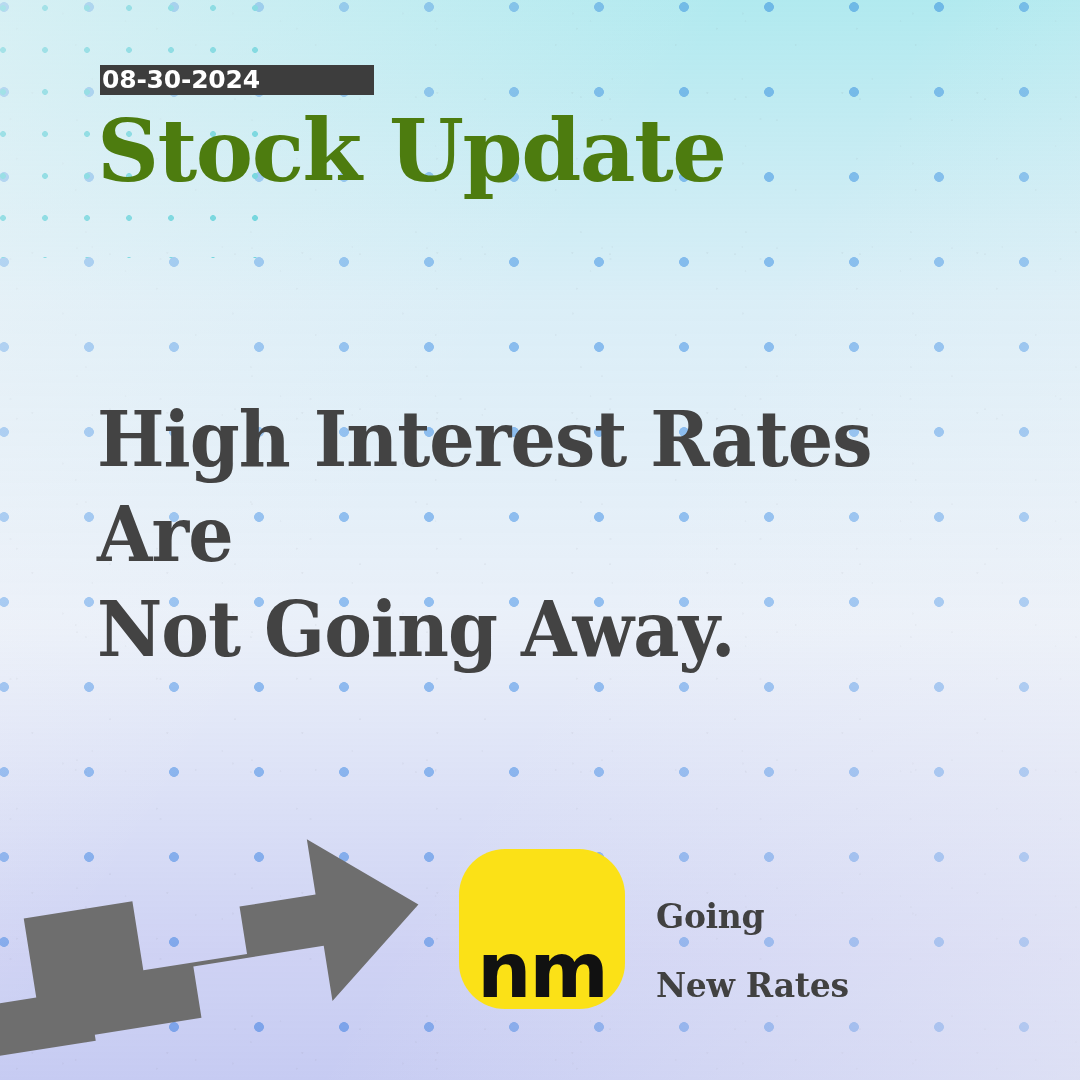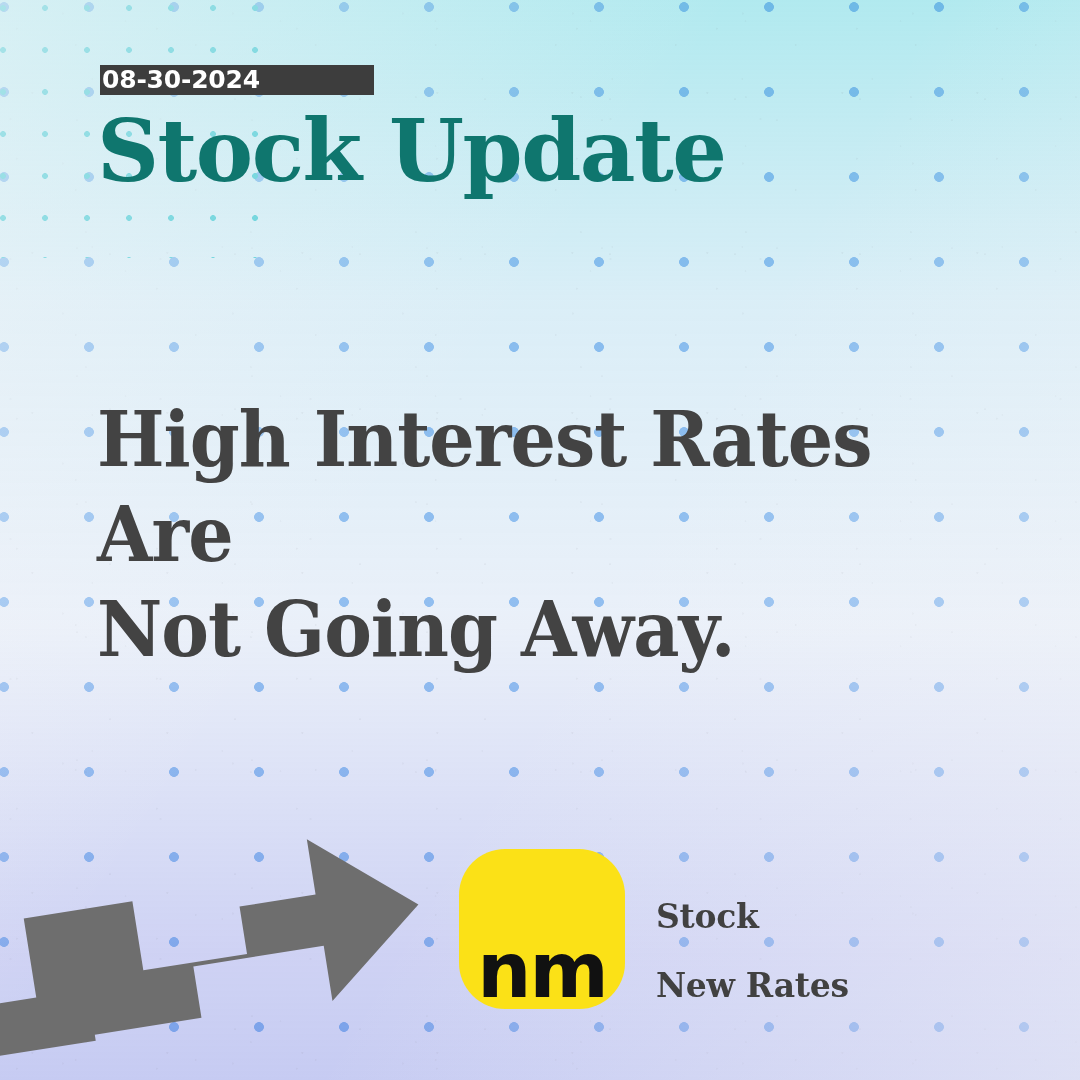--- a/index.html
+++ b/index.html
@@ -109,21 +109,21 @@
     padding-left: 2px;
     box-sizing: border-box;
     white-space: nowrap;
     margin-top: 24px;
   }
 
   .kicker {
     position: absolute;
     left: 97px;
     top: 104px;
-    color: #0f766e;
+    color: #4d7c0f;
     font-family: "DejaVu Serif", serif;
     font-weight: bold;
     font-size: 86px;
     line-height: 94px;
     letter-spacing: -1.5px;
     white-space: nowrap;
   }
 
   .headline {
     position: absolute;
@@ -244,18 +244,18 @@
                  Z"></path>
       </g>
     </svg>
   </div>
 
   <div class="footer-brand">
     <div class="logo-tile">
       <span class="logo-mark">nm</span>
     </div>
     <div class="source-block">
-      <div class="source-line">Stock</div>
+      <div class="source-line">Going</div>
       <div class="source-line">New Rates</div>
     </div>
   </div>
 
 </div>
 
 </body></html>

